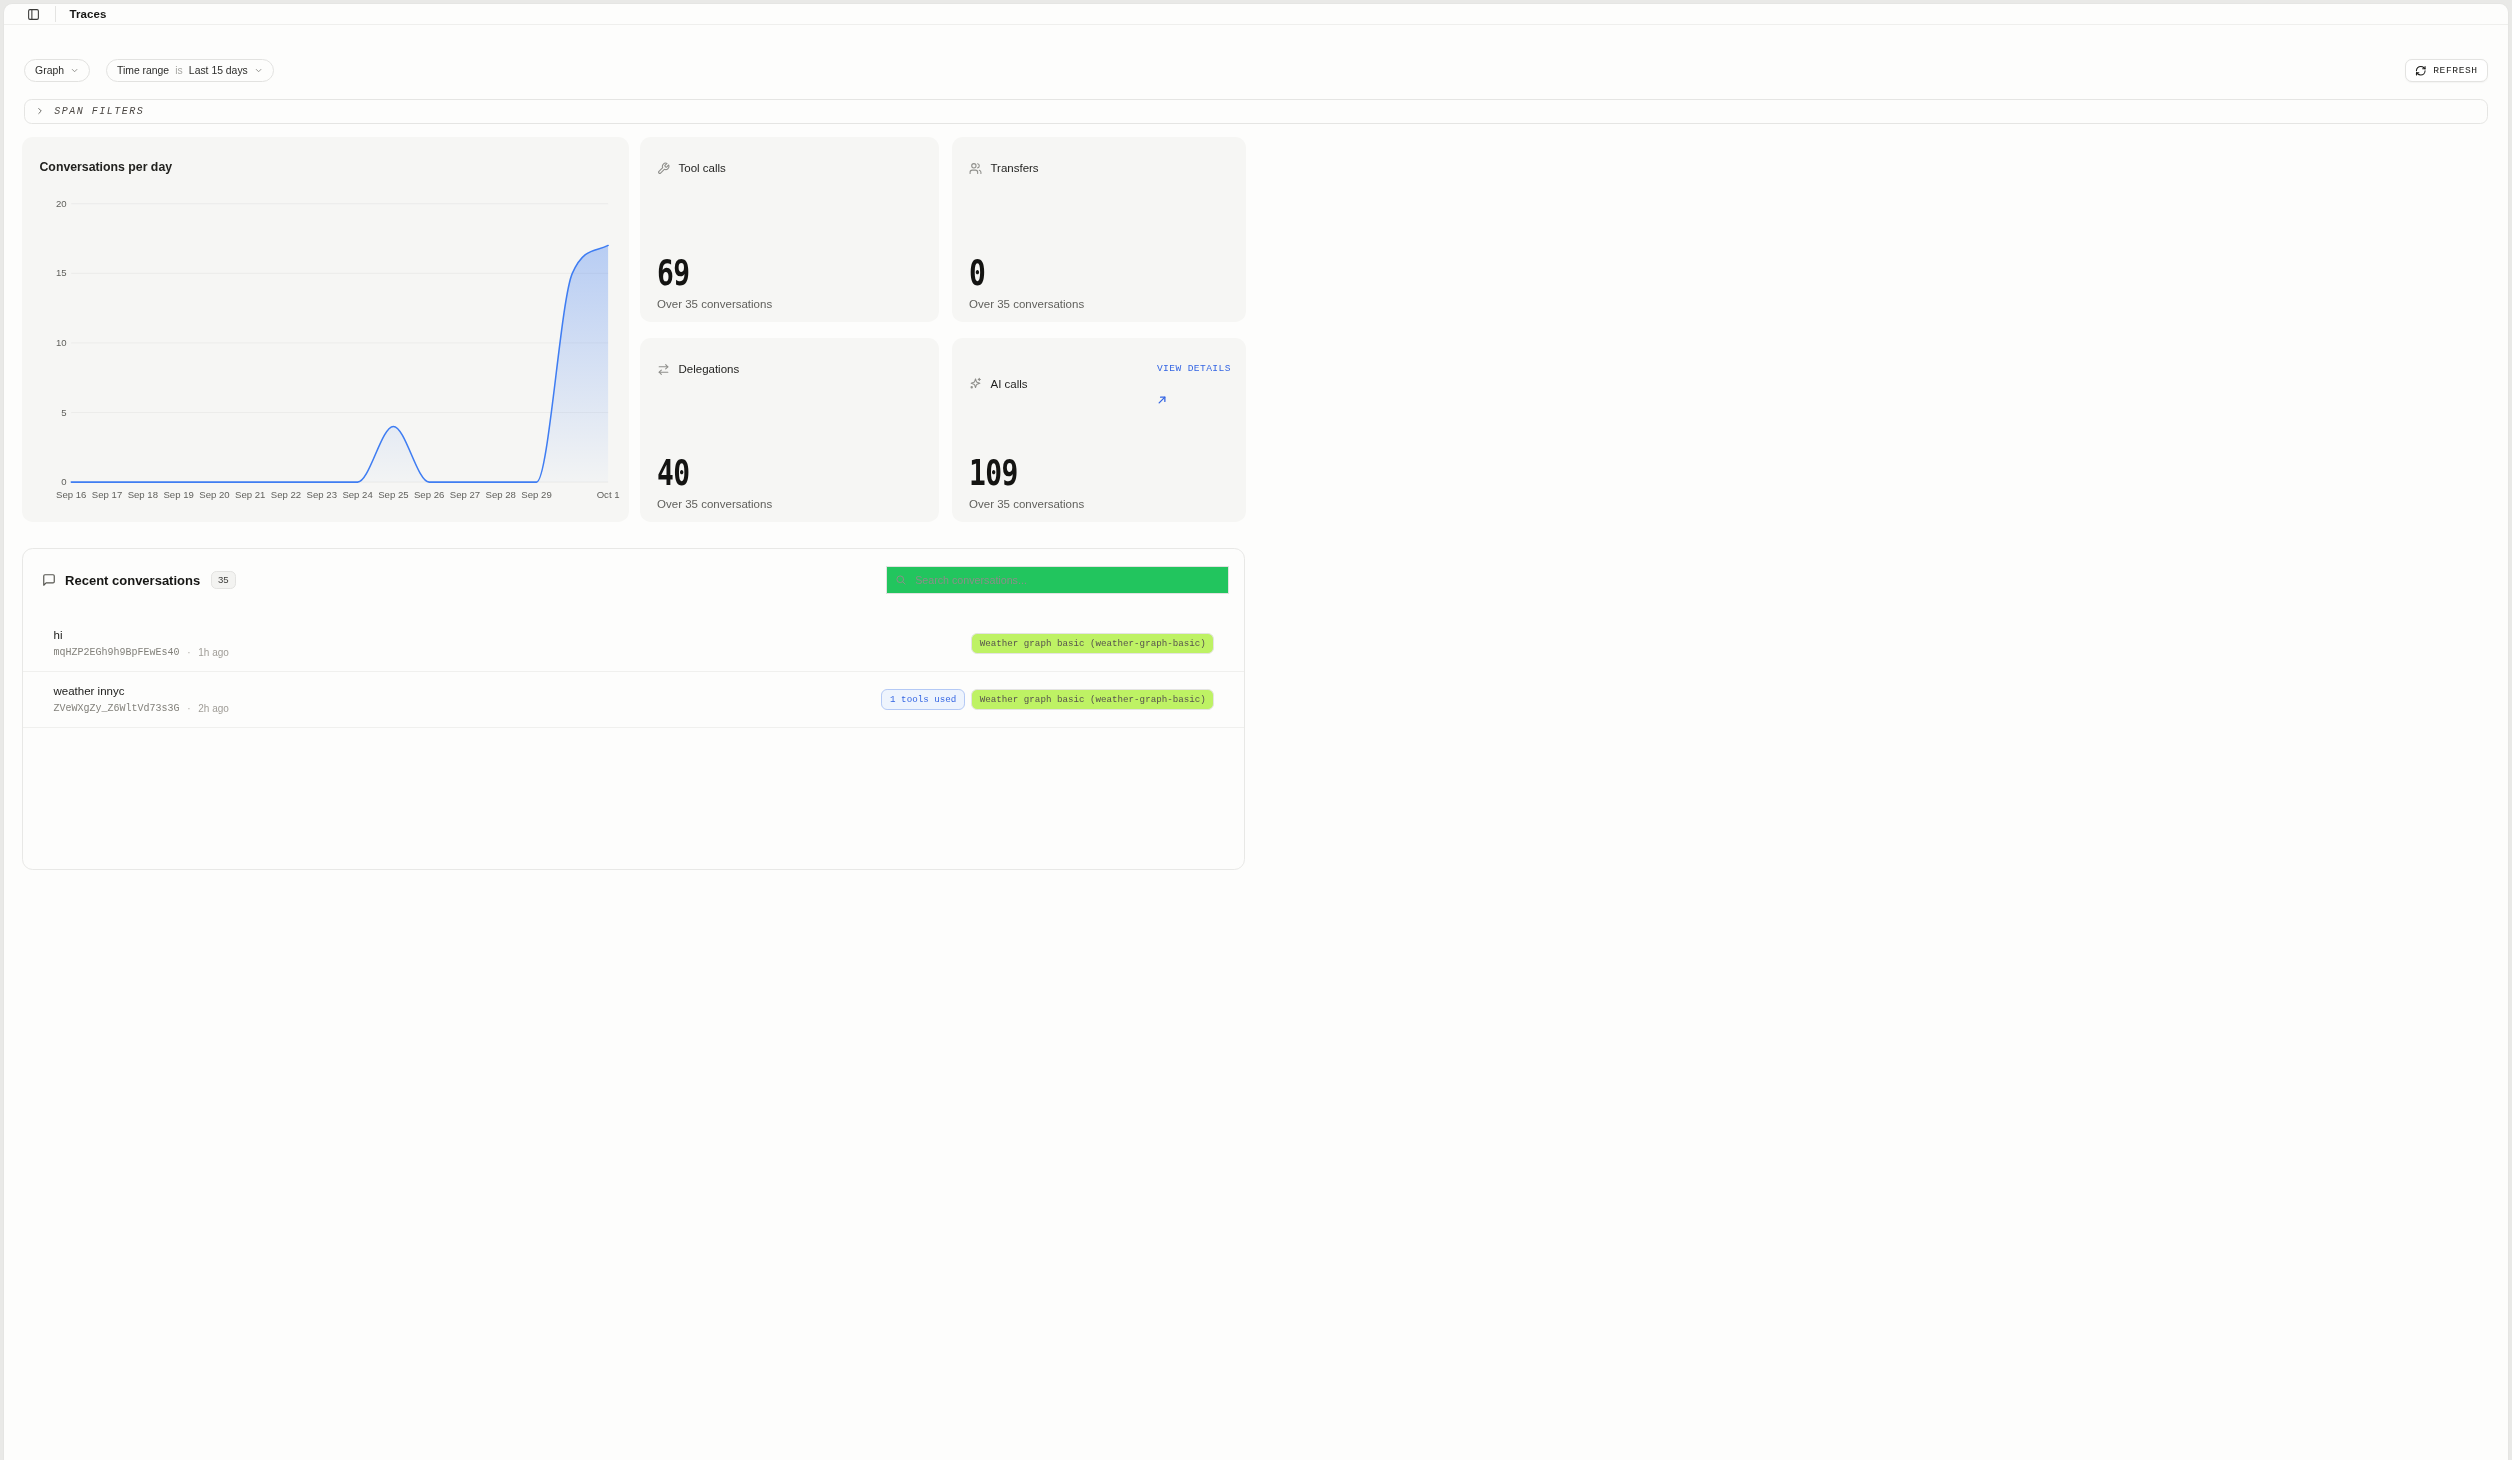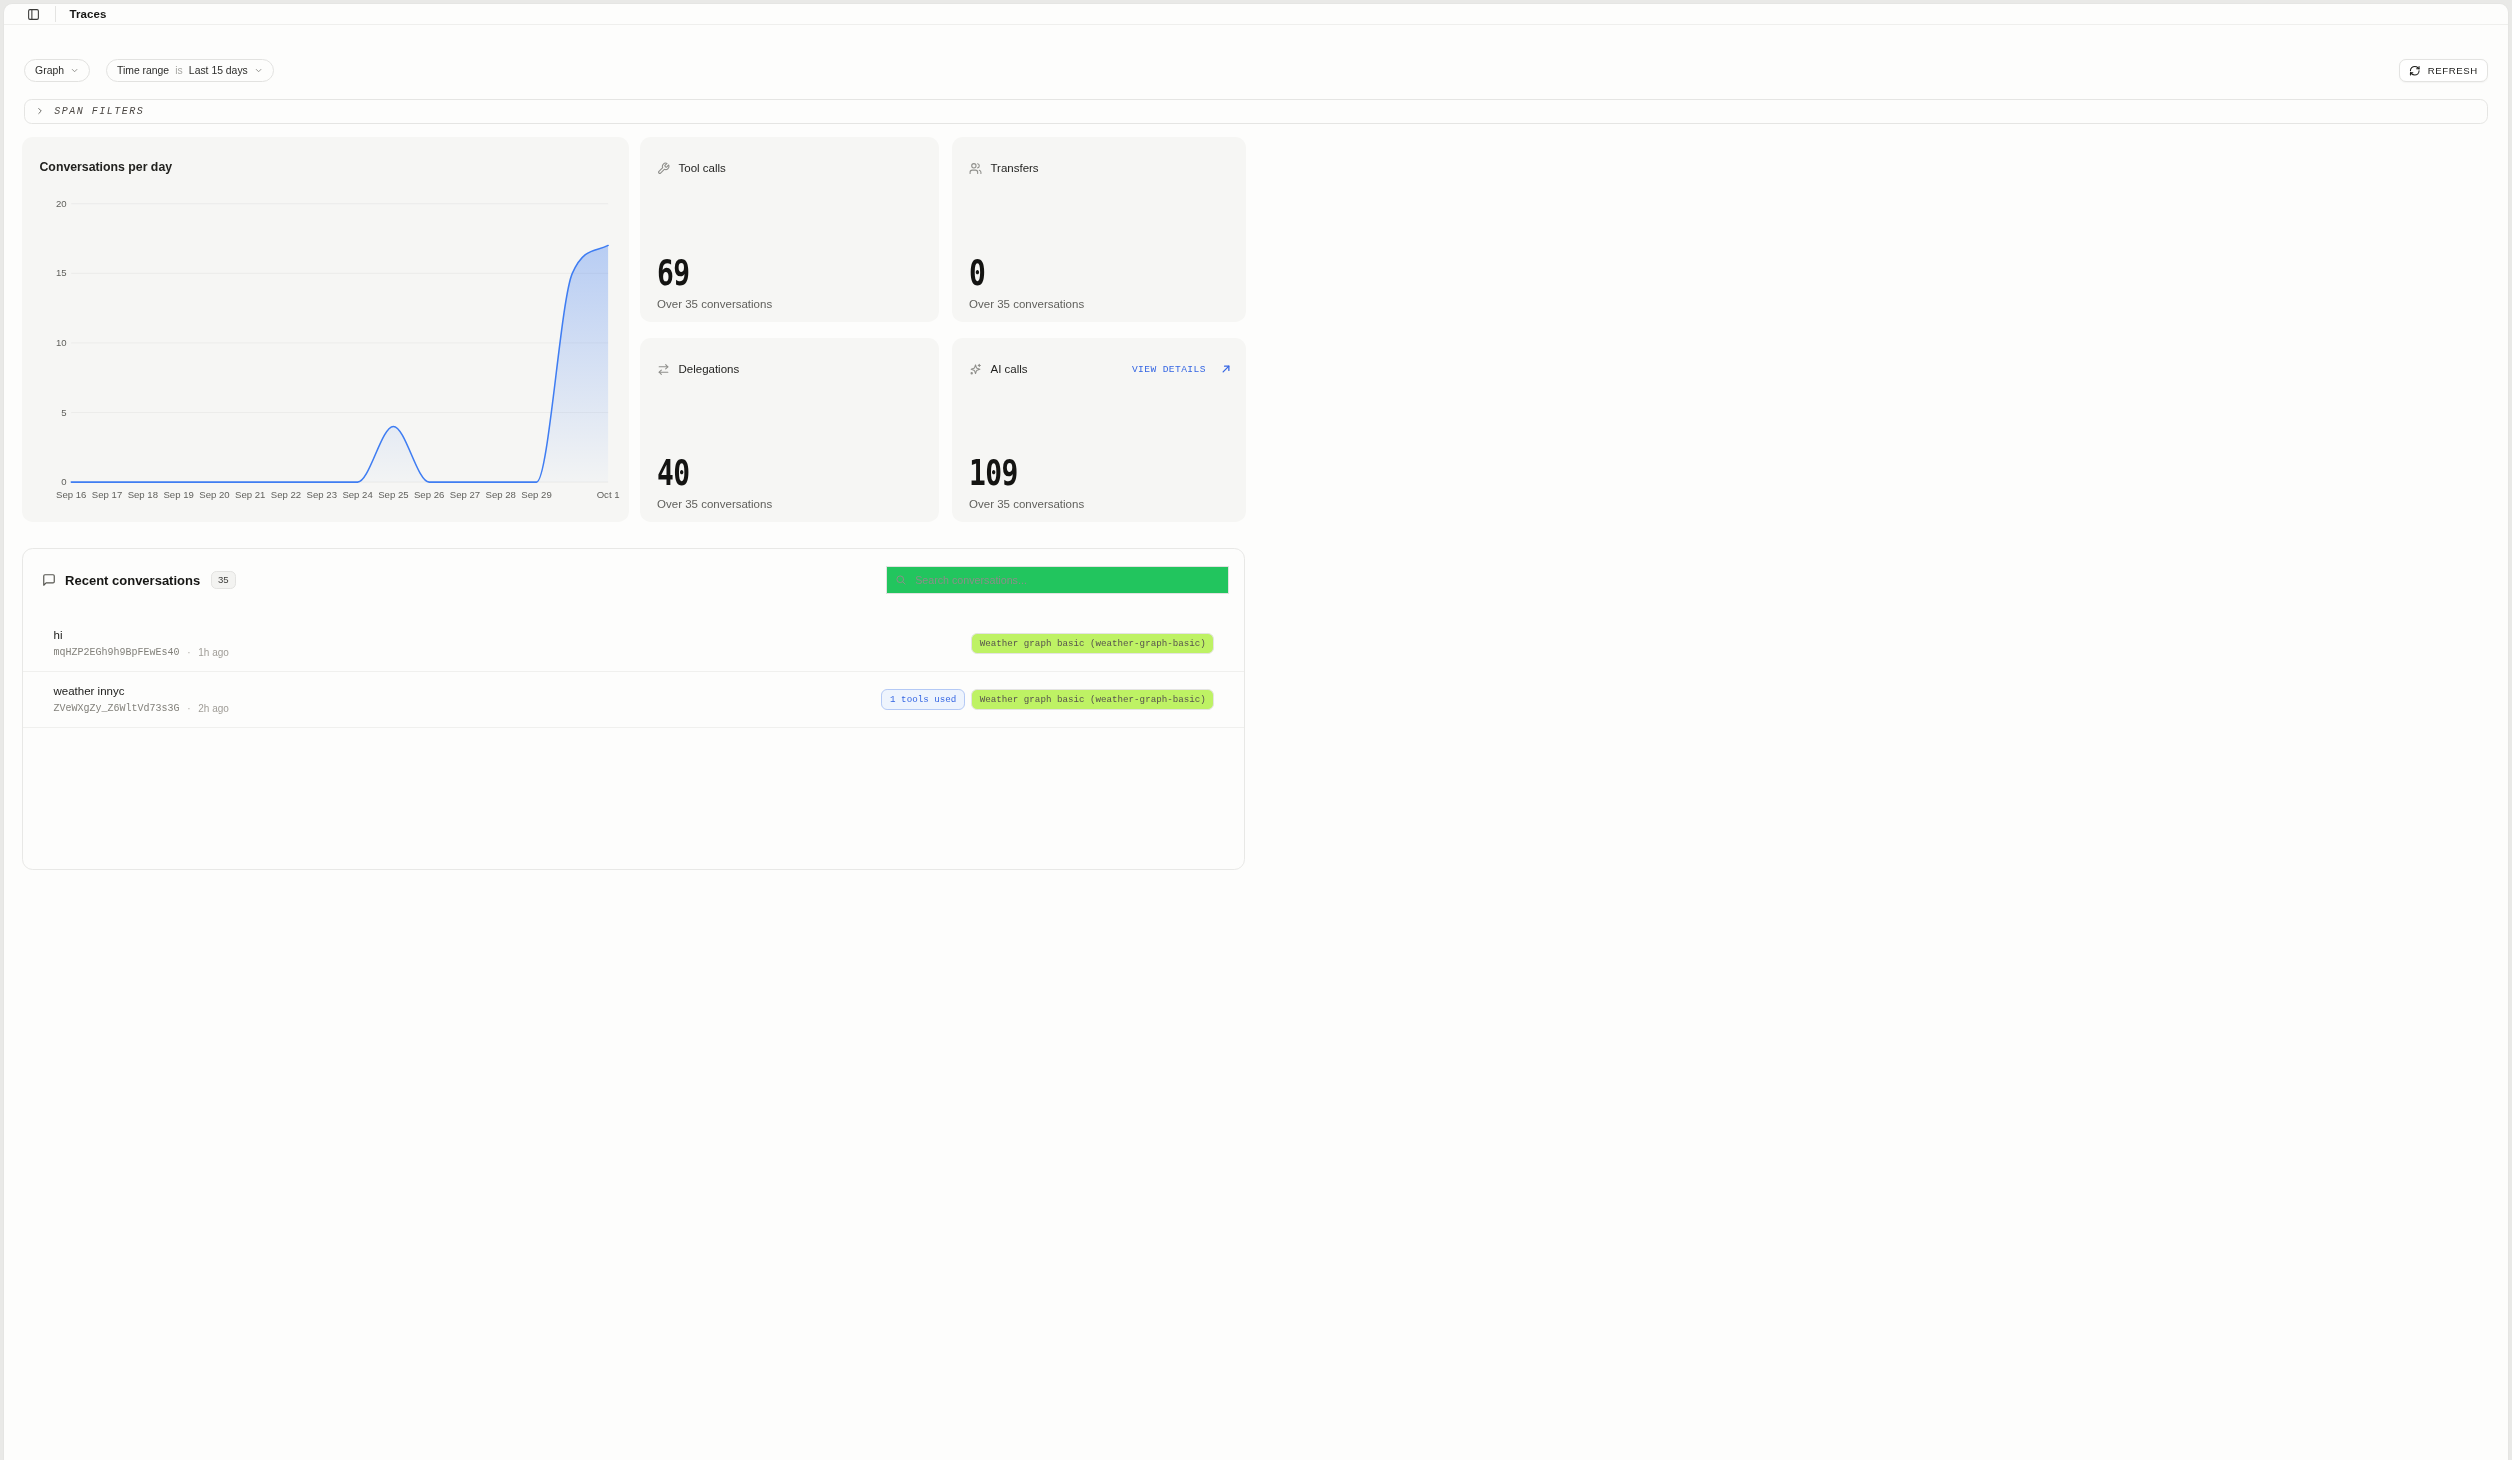--- a/index.html
+++ b/index.html
@@ -24,21 +24,21 @@
   
   .toolbar{position:absolute;left:20px;right:20px;top:55px;height:23px;}
   .pill{display:inline-flex;align-items:center;height:23px;padding:0 10px;border:0.8px solid #e2e2e0;
     border-radius:12.3px;background:var(--page-bg);font-size:10.4px;font-weight:500;color:#2c2c2a;
     gap:6.1px;cursor:pointer;vertical-align:top;}
   .pill .op{color:#a6a6a2;font-weight:400;}
   .pill + .pill{margin-left:12.3px;}
   .chev{color:#8a8a86;display:flex;}
   .refresh-btn{position:absolute;right:0;top:0;height:23px;display:inline-flex;align-items:center;gap:7px;
     padding:0 9.2px;background:#fff;border:0.8px solid #e3e3e1;border-radius:7px;cursor:pointer;
-    font-family:Liberation Sans, sans-serif;font-size:9.6px;letter-spacing:0.6px;
+    font-family:Liberation Mono, monospace;font-size:9.6px;letter-spacing:0.6px;
     color:#1d1d1b;box-shadow:0 0.8px 1.5px rgba(0,0,0,.04);}
 
   
   .span-filters{position:absolute;left:20px;right:20px;top:95px;height:24.5px;display:flex;align-items:center;
     gap:9.2px;padding:0 10px;border:0.8px solid #e5e5e3;border-radius:7.7px;background:var(--page-bg);cursor:pointer;font-style:italic;}
   .span-filters .lbl{font-family:"Liberation Mono","DejaVu Sans Mono",monospace;font-size:10px;
     letter-spacing:1.5px;color:#494541;}
   .span-filters .chev{color:#6d6d69;}
 
   
@@ -49,23 +49,23 @@
   #chart-svg text{font-family:"Liberation Sans",sans-serif;font-size:12.5px;fill:#61615d;}
 
   .stat-card{width:299px;height:185px;}
   .stat-head{position:absolute;left:17px;top:24.5px;right:15.3px;display:flex;align-items:center;gap:8.4px;}
   .stat-head .sicon{color:#8f8f8b;display:flex;}
   .stat-title{font-size:11.5px;font-weight:500;color:#1f1f1d;}
   .stat-bottom{position:absolute;left:17px;bottom:12.3px;}
   .big-num{font-family:"DejaVu Sans Mono",monospace;font-weight:700;font-size:35px;line-height:1;
     letter-spacing:-0.8px;color:#141412;transform:scaleX(.8);transform-origin:left bottom;margin-bottom:7px;}
   .stat-sub{font-size:11.5px;color:#5f5f5b;}
-  .view-details{margin-left:auto;display:inline-flex;align-items:flex-start;gap:15px;cursor:pointer;
+  .view-details{margin-left:auto;display:inline-flex;align-items:flex-start;gap:21px;cursor:pointer;
     font-family:"Liberation Mono","DejaVu Sans Mono",monospace;font-size:9.6px;letter-spacing:0.4px;
-    color:var(--accent-blue);text-decoration:none;}
+    color:var(--accent-blue);text-decoration:none;flex-direction:column;}
 
   
   .recent-card{left:18.4px;top:544px;width:1223px;height:322px;background:var(--page-bg);
     border:0.8px solid #e8e8e6;}
   .recent-head{position:absolute;left:18.4px;top:17px;right:15.3px;height:28px;display:flex;align-items:center;}
   .recent-head .ricon{color:#55554f;display:flex;margin-right:9.2px;}
   .recent-title{font-size:13px;font-weight:600;color:#161614;}
   .count-badge{margin-left:10.7px;font-size:9.6px;color:#3f3f3c;background:#f3f3f1;border:0.8px solid #e3e3e1;
     border-radius:5.4px;padding:2.3px 6.1px;line-height:1.2;}
   .search-wrap{position:absolute;right:15.3px;top:17px;width:343px;height:28px;}

